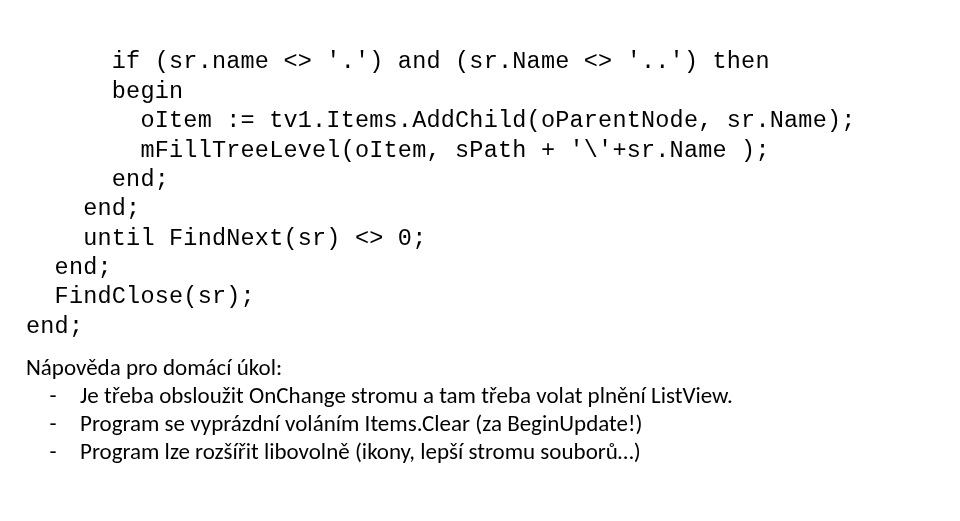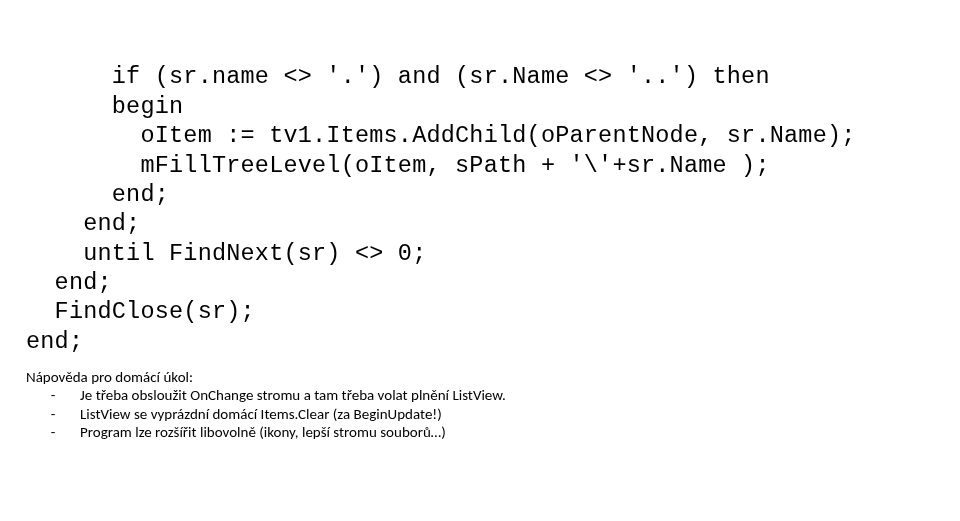--- a/index.html
+++ b/index.html
@@ -6,33 +6,32 @@
     margin: 0;
     padding: 0;
     width: 960px;
     height: 521px;
     background: #ffffff;
     overflow: hidden;
   }
   .page {
     padding: 18px 26px 0 26px;
     box-sizing: border-box;
-    margin-top: 15px;
   }
   .code {
     font-family: "Courier New", Courier, monospace;
     font-size: 23.5px;
     line-height: 1.25;
     white-space: pre;
     color: #000;
     letter-spacing: 0.2px;
   }
   .prose {
     font-family: Calibri, Arial, sans-serif;
-    font-size: 15px;
+    font-size: 23px;
     color: #000;
     margin-top: 12px;
     line-height: 1.22;
   }
   .bullet-row {
     display: flex;
     flex-direction: row;
   }
   .bullet-mark {
     width: 54px;
@@ -63,21 +62,21 @@
   <div class="prose">
     <div>Nápověda pro domácí úkol:</div>
 
     <div class="bullet-row">
       <div class="bullet-mark">-</div>
       <div class="bullet-text">Je třeba obsloužit OnChange stromu a tam třeba volat plnění ListView.</div>
     </div>
 
     <div class="bullet-row">
       <div class="bullet-mark">-</div>
-      <div class="bullet-text">ListView se vyprázdní domácí Items.Clear (za BeginUpdate!)</div>
+      <div class="bullet-text">Program se vyprázdní voláním Items.Clear (za BeginUpdate!)</div>
     </div>
 
     <div class="bullet-row">
       <div class="bullet-mark">-</div>
       <div class="bullet-text">Program lze rozšířit libovolně (ikony, lepší stromu souborů…)</div>
     </div>
   </div>
 
 </div>
 

